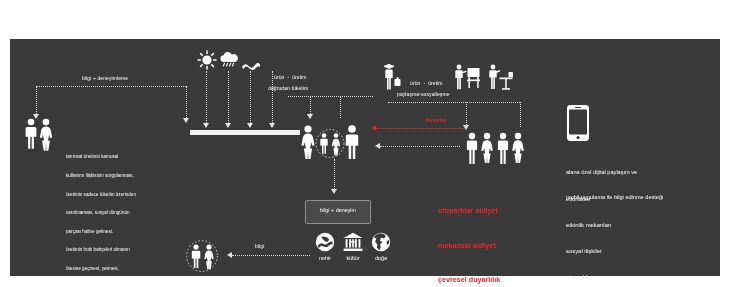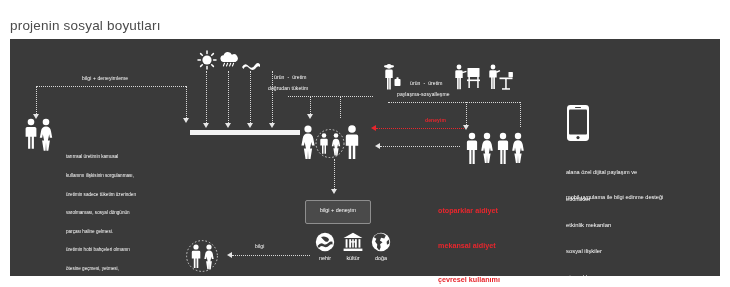--- a/index.html
+++ b/index.html
@@ -31,21 +31,20 @@
   .icon-lab{position:absolute;font-size:5.4px;color:#fff;text-align:center;width:34px;}
 
   svg{display:block;}
   .ico{position:absolute;}
 </style>
 </head>
 <body>
 
 <div class="page">
 
-  <div class="page-title">projenin sosyal boyutları</div>
 
   <div class="board">
 
     <div class="ico" style="left:187px;top:11px;">
       <svg width="20" height="20" viewBox="0 0 20 20">
         <circle cx="10" cy="10" r="4.6" fill="#fff"></circle>
         <g stroke="#fff" stroke-width="1.5" stroke-linecap="round">
           <line x1="10" y1="1" x2="10" y2="3.4"></line>
             <line x1="10" y1="16.6" x2="10" y2="19"></line>
           <line x1="1" y1="10" x2="3.4" y2="10"></line>
@@ -209,21 +208,21 @@
     <div class="txt lbl red" style="left:415px;top:78px;">deneyim</div>
     <div class="dot-h red-line" style="left:366px;top:89px;width:88px;"></div>
     <div class="arr-l red-a" style="left:361px;top:85.5px;"></div>
 
     <div class="dot-h" style="left:370px;top:107px;width:80px;"></div>
     <div class="arr-l" style="left:365px;top:103.5px;"></div>
 
     <div class="txt red" style="left:428px;top:143px;font-size:7.2px;line-height:11.5px;">
       <div>otoparklar aidiyet</div>
       <div>mekansal aidiyet</div>
-      <div>çevresel kullanımı</div>
+      <div>çevresel duyarlılık</div>
     </div>
 
     <div class="dot-v" style="left:324px;top:120px;height:30px;"></div>
     <div class="arr-d" style="left:320.5px;top:150px;"></div>
 
     <div class="ico" style="left:170px;top:200px;">
       <svg width="44" height="34" viewBox="0 0 44 34">
         <circle cx="22" cy="17" r="15.4" fill="none" stroke="#cfcfcf" stroke-width="1" stroke-dasharray="1.6 2"></circle>
         <g fill="#fff">
           <circle cx="16" cy="8" r="2.6"></circle>

